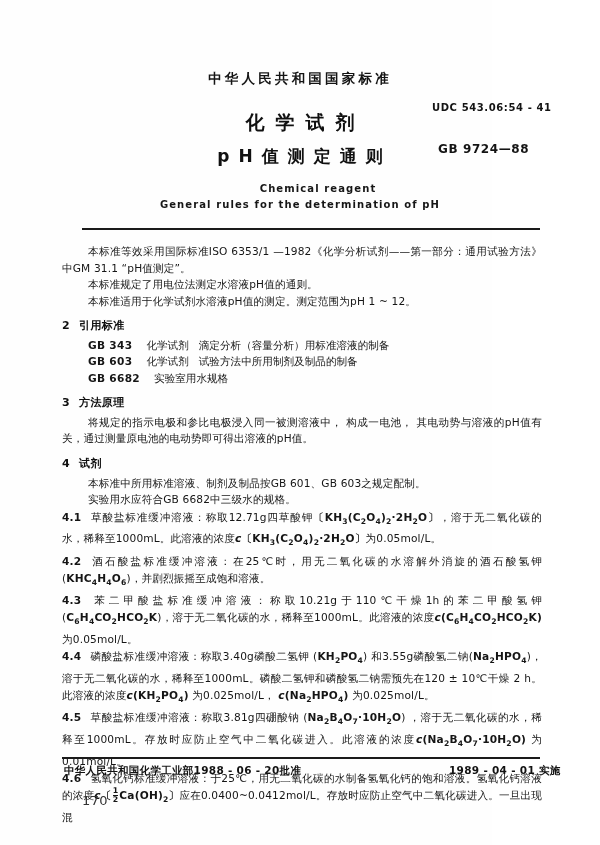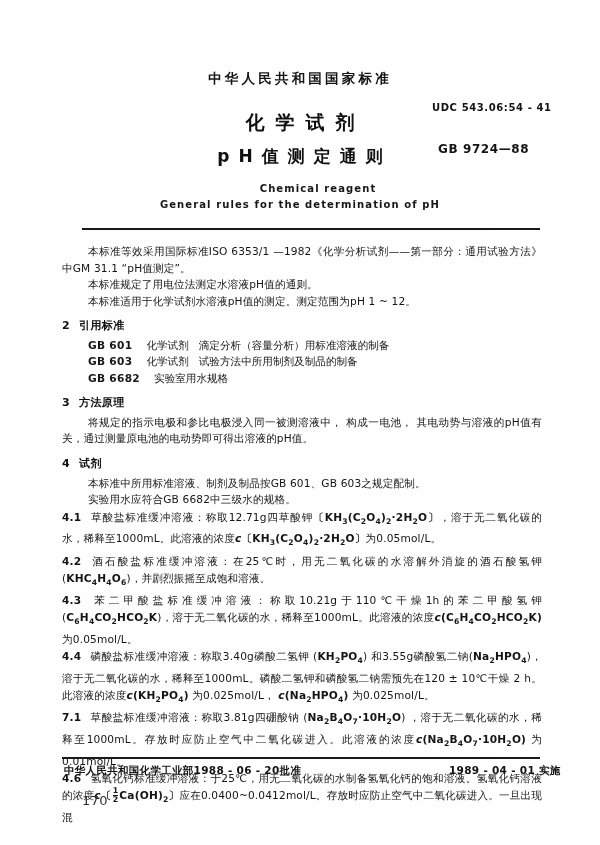--- a/index.html
+++ b/index.html
@@ -219,21 +219,21 @@
 
     <div class="para indent">本标准等效采用国际标准ISO 6353/1 —1982《化学分析试剂——第一部分：通用试验方法》中GM 31.1 “pH值测定”。</div>
 
     <div class="para indent2">本标准规定了用电位法测定水溶液pH值的通则。</div>
     <div class="para indent2">本标准适用于化学试剂水溶液pH值的测定。测定范围为pH 1 ~ 12。</div>
 
     <div class="sec-head">
       <span class="num">2</span><span>引用标准</span>
     </div>
     <div class="ref-line">
-      <span class="code">GB 601</span><span class="gap2"></span><span>化学试剂</span><span class="gap"></span><span>滴定分析（容量分析）用标准溶液的制备</span>
+      <span class="code">GB 343</span><span class="gap2"></span><span>化学试剂</span><span class="gap"></span><span>滴定分析（容量分析）用标准溶液的制备</span>
     </div>
     <div class="ref-line">
       <span class="code">GB 603</span><span class="gap2"></span><span>化学试剂</span><span class="gap"></span><span>试验方法中所用制剂及制品的制备</span>
     </div>
     <div class="ref-line">
       <span class="code">GB 6682</span><span class="gap2"></span><span>实验室用水规格</span>
     </div>
 
     <div class="sec-head">
       <span class="num">3</span><span>方法原理</span>
@@ -256,21 +256,21 @@
 
     <div class="clause">
       <span class="cnum">4.3</span><span>苯二甲酸盐标准缓冲溶液：称取10.21g于110℃干燥1h的苯二甲酸氢钾(</span><span class="fml">C<sub>6</sub>H<sub>4</sub>CO<sub>2</sub>HCO<sub>2</sub>K</span><span>)，溶于无二氧化碳的水，稀释至1000mL。此溶液的浓度</span><span class="ital fml">c</span><span class="fml">(C<sub>6</sub>H<sub>4</sub>CO<sub>2</sub>HCO<sub>2</sub>K)</span> <span>为0.05mol/L。</span>
     </div>
 
     <div class="clause">
       <span class="cnum">4.4</span><span>磷酸盐标准缓冲溶液：称取3.40g磷酸二氢钾 (</span><span class="fml">KH<sub>2</sub>PO<sub>4</sub></span><span>) 和3.55g磷酸氢二钠(</span><span class="fml">Na<sub>2</sub>HPO<sub>4</sub></span><span>)，溶于无二氧化碳的水，稀释至1000mL。磷酸二氢钾和磷酸氢二钠需预先在120 ± 10℃干燥 2 h。此溶液的浓度</span><span class="ital fml">c</span><span class="fml">(KH<sub>2</sub>PO<sub>4</sub>)</span> <span>为0.025mol/L，</span> <span class="ital fml">c</span><span class="fml">(Na<sub>2</sub>HPO<sub>4</sub>)</span> <span>为0.025mol/L。</span>
     </div>
 
     <div class="clause">
-      <span class="cnum">7.1</span><span>草酸盐标准缓冲溶液：称取3.81g四硼酸钠 (</span><span class="fml">Na<sub>2</sub>B<sub>4</sub>O<sub>7</sub>·10H<sub>2</sub>O</span><span>) ，溶于无二氧化碳的水，稀释至1000mL。存放时应防止空气中二氧化碳进入。此溶液的浓度</span><span class="ital fml">c</span><span class="fml">(Na<sub>2</sub>B<sub>4</sub>O<sub>7</sub>·10H<sub>2</sub>O)</span> <span>为0.01mol/L。</span>
+      <span class="cnum">4.5</span><span>草酸盐标准缓冲溶液：称取3.81g四硼酸钠 (</span><span class="fml">Na<sub>2</sub>B<sub>4</sub>O<sub>7</sub>·10H<sub>2</sub>O</span><span>) ，溶于无二氧化碳的水，稀释至1000mL。存放时应防止空气中二氧化碳进入。此溶液的浓度</span><span class="ital fml">c</span><span class="fml">(Na<sub>2</sub>B<sub>4</sub>O<sub>7</sub>·10H<sub>2</sub>O)</span> <span>为0.01mol/L。</span>
     </div>
 
     <div class="clause">
       <span class="cnum">4.6</span><span>氢氧化钙标准缓冲溶液：于25℃，用无二氧化碳的水制备氢氧化钙的饱和溶液。氢氧化钙溶液的浓度</span><span class="ital fml">c</span><span class="fml">〔<span class="frac"><span class="num">1</span><span class="den">2</span></span>Ca(OH)<sub>2</sub>〕</span><span>应在0.0400~0.0412mol/L。存放时应防止空气中二氧化碳进入。一旦出现混</span>
     </div>
 
   </div>
 
   <div class="rule-bottom"></div>
   <div class="footer-left">中华人民共和国化学工业部1988 - 06 - 20批准</div>

